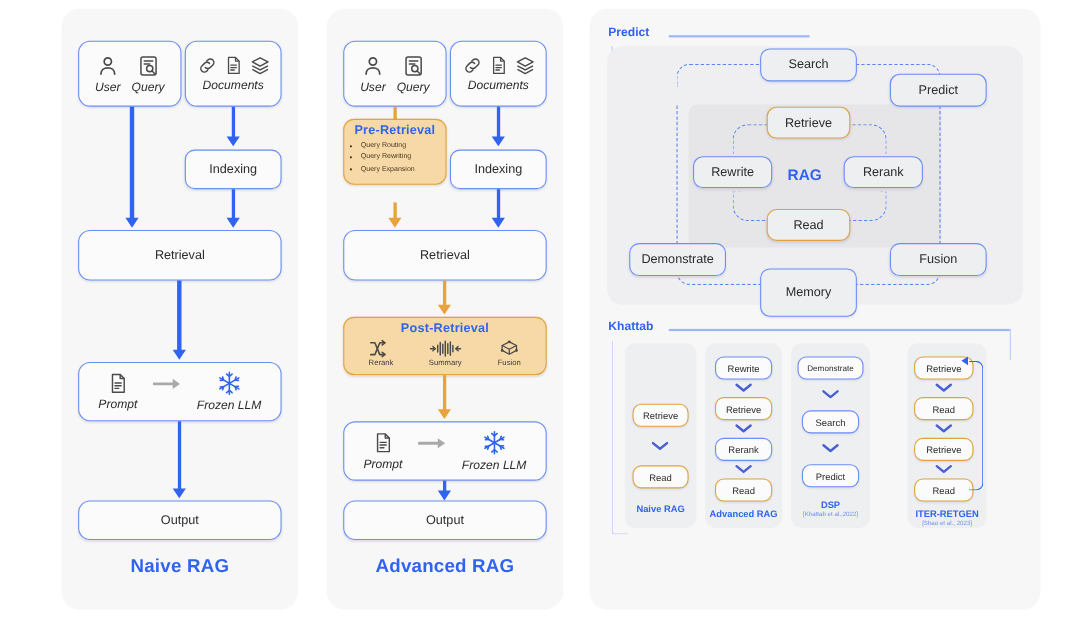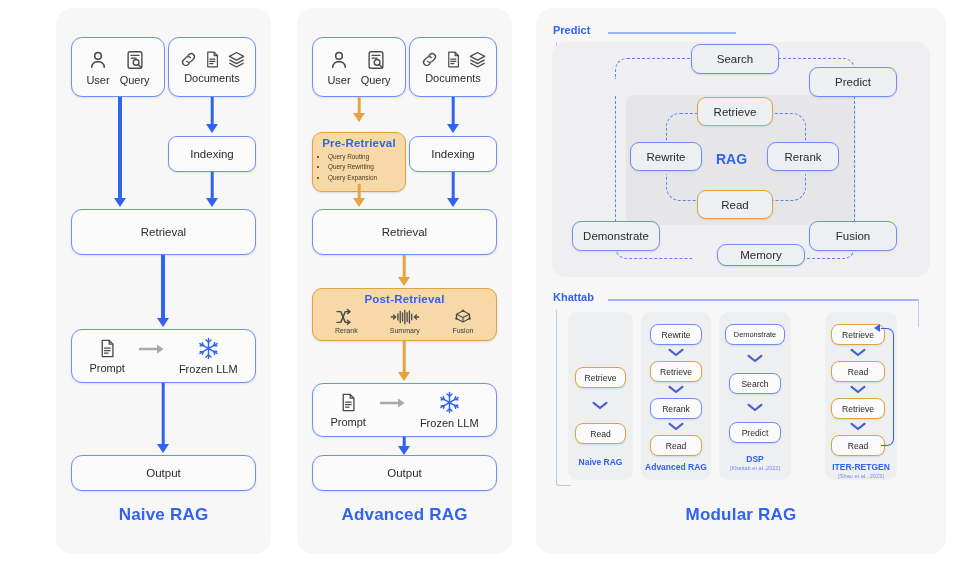--- a/index.html
+++ b/index.html
@@ -26,21 +26,21 @@
   .node.tall{border-radius:11px;}
   .node.orange{border-color:#e0a33f;}
   .node.soft{background:#eeeff1;}
 
   
   .iconnode{position:absolute;box-sizing:border-box;background:#fbfbfc;
             border:1.6px solid #6b8ff5;border-radius:11px;
             box-shadow:0 1px 2px rgba(40,60,120,.12);
             display:flex;align-items:center;justify-content:center;gap:10px;}
   .icell{display:flex;flex-direction:column;align-items:center;gap:3px;}
-  .icell .lbl{font-size:11px;color:#2b2b2b;white-space:nowrap;}
+  .icell .lbl{font-size:11px;color:#2b2b2b;white-space:nowrap;font-style:italic;}
   .iconsvg{display:block;}
 
   
   .arrow{position:absolute;}
   .arrow .shaft{position:absolute;left:50%;transform:translateX(-50%);width:4px;top:0;bottom:7px;}
   .arrow .head{position:absolute;left:50%;transform:translateX(-50%);bottom:0;
                width:0;height:0;border-left:6px solid transparent;border-right:6px solid transparent;}
   .arrow.blue .shaft{background:#2f63f0;}
   .arrow.blue .head{border-top:9px solid #2f63f0;}
   .arrow.thin .shaft{width:2.6px;}
@@ -242,21 +242,21 @@
       </div>
       <span class="lbl">Documents</span>
     </div>
   </div>
 
   <div class="arrow orange thin" style="left:352px;top:97px;width:14px;height:25px;">
       <div class="shaft"></div>
       <div class="head"></div>
     </div>
 
-  <div class="obox" style="left:312px;top:132px;width:94px;height:60px;">
+  <div class="obox" style="left:312px;top:108px;width:94px;height:60px;">
     <div class="otitle">Pre-Retrieval</div>
     <ul>
       <li>Query Routing</li>
       <li>Query Rewriting</li>
       <li>Query Expansion</li>
     </ul>
   </div>
 
   <div class="arrow blue thin" style="left:446px;top:97px;width:14px;height:36px;">
       <div class="shaft"></div>
@@ -387,21 +387,21 @@
     </div>
   <div class="node soft" style="left:809px;top:67px;width:88px;height:30px;">
       <span>Predict</span>
     </div>
   <div class="node soft" style="left:572px;top:221px;width:88px;height:30px;">
       <span>Demonstrate</span>
     </div>
   <div class="node soft" style="left:809px;top:221px;width:88px;height:30px;">
       <span>Fusion</span>
     </div>
-  <div class="node soft" style="left:691px;top:244px;width:88px;height:22px;margin-left:26px;">
+  <div class="node soft" style="left:691px;top:244px;width:88px;height:44px;">
       <span>Memory</span>
     </div>
 
   <div class="node soft orange" style="left:697px;top:97px;width:76px;height:29px;">
       <span>Retrieve</span>
     </div>
   <div class="node soft" style="left:630px;top:142px;width:72px;height:29px;">
       <span>Rewrite</span>
     </div>
   <div class="node soft" style="left:767px;top:142px;width:72px;height:29px;">
@@ -488,15 +488,14 @@
         </svg>
     </div>
     <div class="pnode" style="left:6px;top:123px;width:54px;height:21px;">Read</div>
     <div class="pname" style="top:150px;">ITER-RETGEN</div>
     <div class="pcite" style="top:161px;">[Shao et al., 2023]</div>
   </div>
 
   <div class="loop" style="left:881px;top:328px;width:12px;height:116px;"></div>
   <div class="loophead" style="left:874px;top:324px;"></div>
 
-  <div class="panel-title" style="left:536px;top:505px;width:410px;">Modular RAG</div>
 
 </div>
 
 </body></html>

